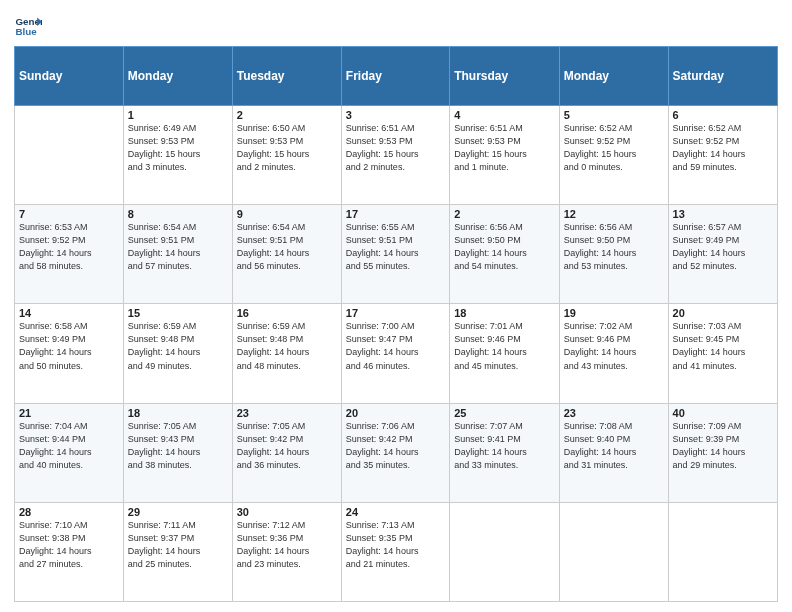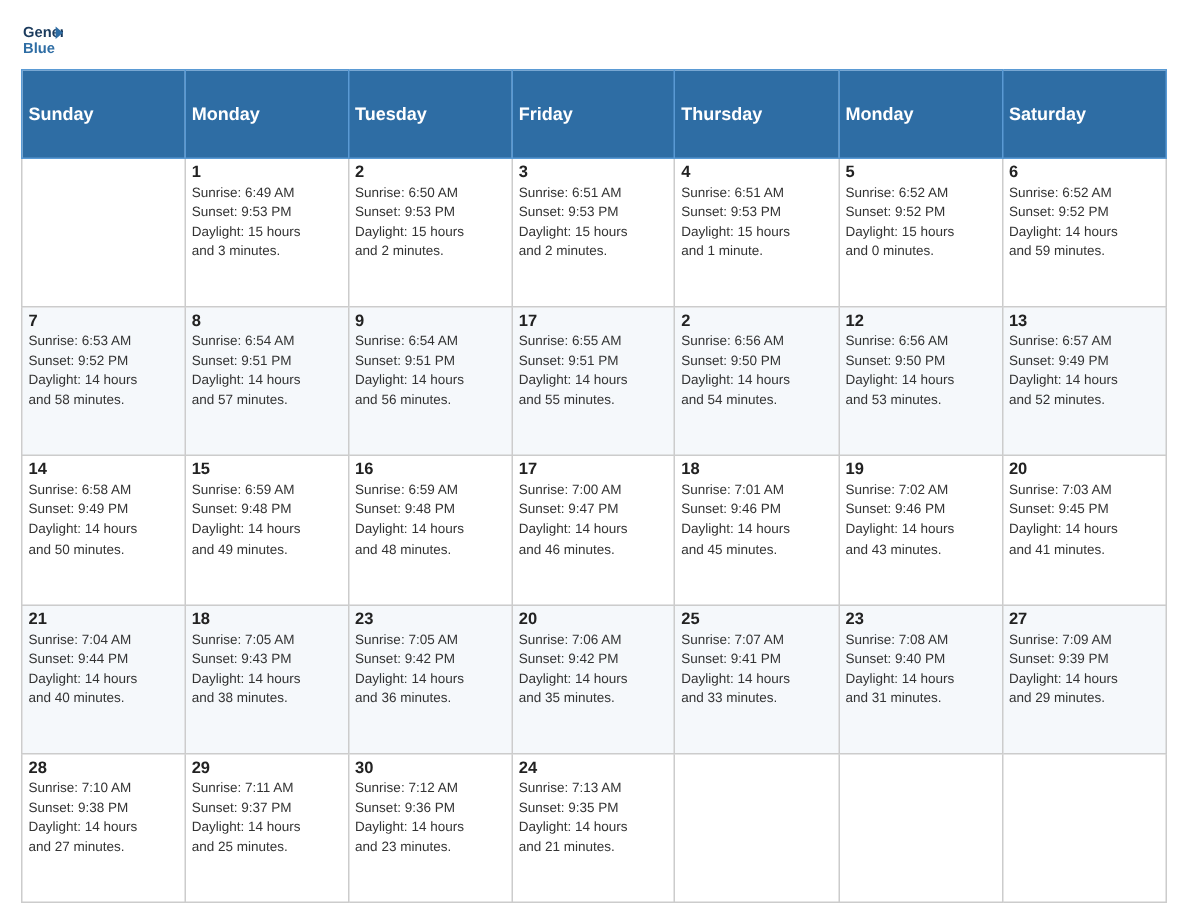--- a/index.html
+++ b/index.html
@@ -226,21 +226,21 @@
           </td>
           <td>
             <span class="day-number">25</span>
             <div class="day-info">Sunrise: 7:07 AM<br>Sunset: 9:41 PM<br>Daylight: 14 hours<br>and 33 minutes.</div>
           </td>
           <td>
             <span class="day-number">23</span>
             <div class="day-info">Sunrise: 7:08 AM<br>Sunset: 9:40 PM<br>Daylight: 14 hours<br>and 31 minutes.</div>
           </td>
           <td>
-            <span class="day-number">27</span>
+            <span class="day-number">40</span>
             <div class="day-info">Sunrise: 7:09 AM<br>Sunset: 9:39 PM<br>Daylight: 14 hours<br>and 29 minutes.</div>
           </td>
         </tr>
         <tr>
           <td>
             <span class="day-number">28</span>
             <div class="day-info">Sunrise: 7:10 AM<br>Sunset: 9:38 PM<br>Daylight: 14 hours<br>and 27 minutes.</div>
           </td>
           <td>
             <span class="day-number">29</span>

